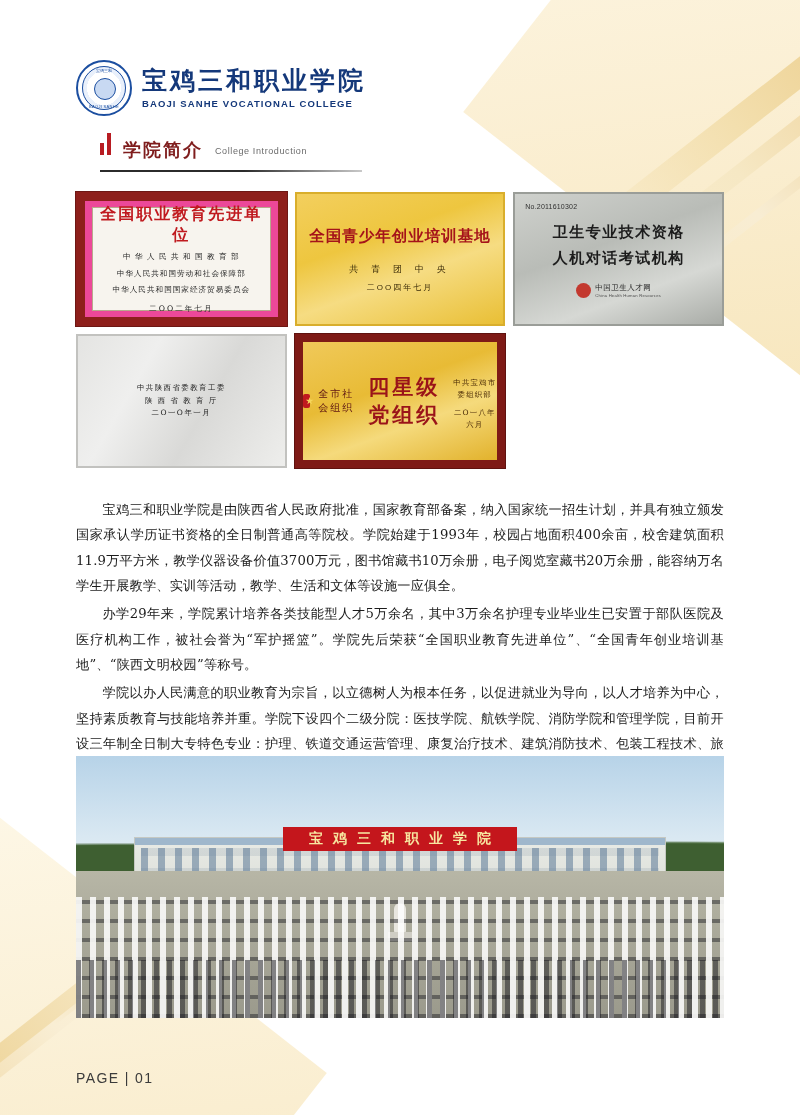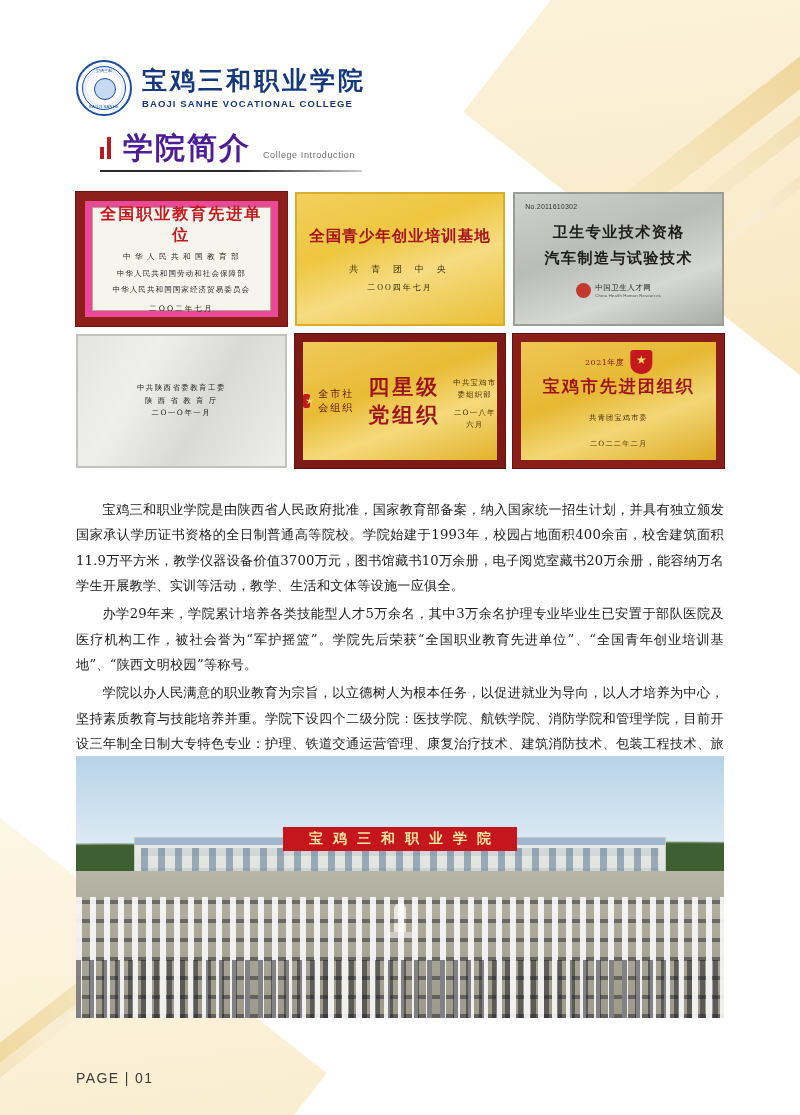--- a/index.html
+++ b/index.html
@@ -181,23 +181,23 @@
   }
   .title-bars i {
     display: block;
     width: 4px;
     background: #b81c22;
   }
   .title-bars i:nth-child(1) { height: 12px; }
   .title-bars i:nth-child(2) { height: 22px; }
   .title-cn {
     font-family: "DejaVu Serif", serif;
-    font-size: 30px;
-    font-weight: bold;
-    color: #4c1d95;
+    font-size: 18px;
+    font-weight: bold;
+    color: #7f1d1d;
     letter-spacing: 2px;
     line-height: 1;
   }
   .title-en {
     font-size: 9px;
     color: #6b6b6b;
     letter-spacing: .6px;
     padding-bottom: 3px;
   }
   .title-rule {
@@ -283,21 +283,21 @@
     color: #a5131a;
     letter-spacing: 1px;
   }
   .p2 .s {
     font-family: "DejaVu Serif", serif;
     font-size: 9px;
     color: #3a2b08;
     letter-spacing: 5px;
   }
   .p2 .d {
-    font-family: Liberation Serif, serif;
+    font-family: Liberation Sans, sans-serif;
     font-size: 8px;
     color: #3a2b08;
     letter-spacing: 2px;
     margin-top: -10px;
   }
 
   
   .p3 {
     background: linear-gradient(160deg, #cfd1cd 0%, #b9bcb7 40%, #d6d8d4 70%, #a9aca7 100%);
     border: 2px solid #9a9d98;
@@ -650,21 +650,21 @@
     <div class="plaque p2">
       <div class="h">全国青少年创业培训基地</div>
       <div class="s">共 青 团 中 央</div>
       <div class="d">二OO四年七月</div>
     </div>
 
     <div class="plaque p3">
       <div class="no">No.2011610302</div>
       <div class="h">
         <div>卫生专业技术资格</div>
-        <div>汽车制造与试验技术</div>
+        <div>人机对话考试机构</div>
       </div>
       <div class="logo">
         <span class="mark"></span>
         <span class="txt">
           <span class="t1" style="display:block">中国卫生人才网</span>
           <span class="t2" style="display:block">China Health Human Resources</span>
         </span>
       </div>
     </div>
 
@@ -681,31 +681,20 @@
         <span class="flag"></span>
         <span class="top">全市社会组织</span>
       </div>
       <div class="h">四星级党组织</div>
       <div>
         <div class="l">中共宝鸡市委组织部</div>
         <div class="l">二O一八年六月</div>
       </div>
     </div>
 
-    <div class="plaque p6">
-      <div class="badge">
-        <span class="yr">2021年度</span>
-        <span class="em"></span>
-      </div>
-      <div class="h">宝鸡市先进团组织</div>
-      <div>
-        <div class="l">共青团宝鸡市委</div>
-        <div class="l">二O二二年二月</div>
-      </div>
-    </div>
 
   </div>
 
   <div class="body-copy">
     <p>宝鸡三和职业学院是由陕西省人民政府批准，国家教育部备案，纳入国家统一招生计划，并具有独立颁发国家承认学历证书资格的全日制普通高等院校。学院始建于1993年，校园占地面积400余亩，校舍建筑面积11.9万平方米，教学仪器设备价值3700万元，图书馆藏书10万余册，电子阅览室藏书20万余册，能容纳万名学生开展教学、实训等活动，教学、生活和文体等设施一应俱全。</p>
     <p>办学29年来，学院累计培养各类技能型人才5万余名，其中3万余名护理专业毕业生已安置于部队医院及医疗机构工作，被社会誉为“军护摇篮”。学院先后荣获“全国职业教育先进单位”、“全国青年创业培训基地”、“陕西文明校园”等称号。</p>
     <p>学院以办人民满意的职业教育为宗旨，以立德树人为根本任务，以促进就业为导向，以人才培养为中心，坚持素质教育与技能培养并重。学院下设四个二级分院：医技学院、航铁学院、消防学院和管理学院，目前开设三年制全日制大专特色专业：护理、铁道交通运营管理、康复治疗技术、建筑消防技术、包装工程技术、旅游管理、机电一体化技术、汽车制造与试验技术、烹饪工艺与营养等专业。</p>
   </div>
 
   <div class="photo">

